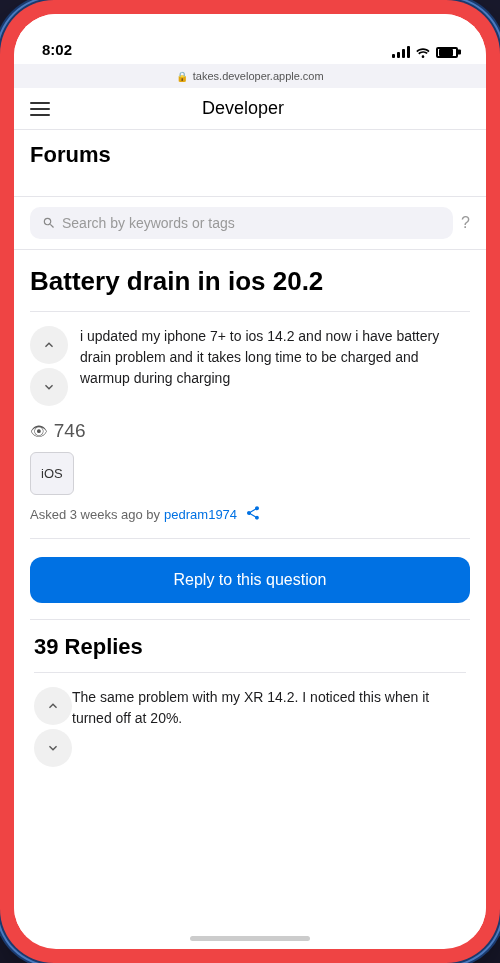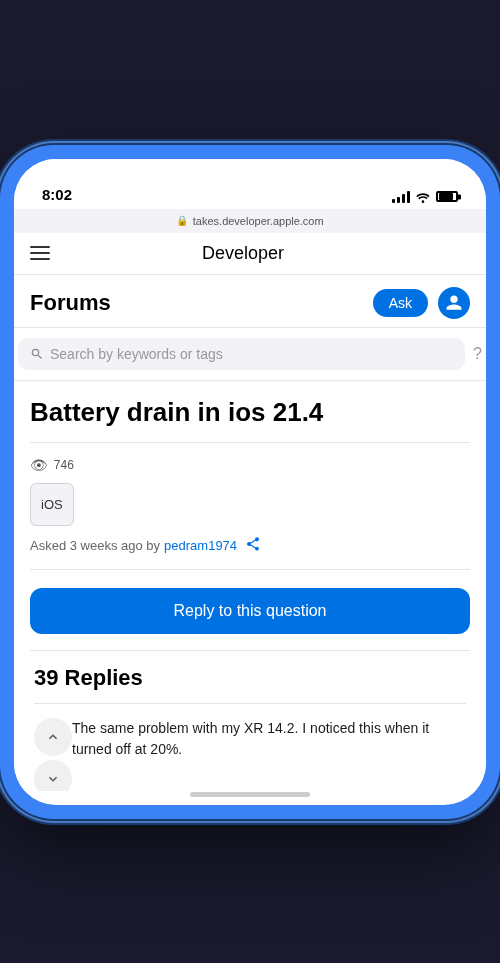--- a/index.html
+++ b/index.html
@@ -8,22 +8,22 @@
       background: #1a1a2e;
       display: flex;
       justify-content: center;
       align-items: center;
       min-height: 100vh;
       font-family: -apple-system, BlinkMacSystemFont, 'Helvetica Neue', Arial, sans-serif;
     }
 
     .phone-frame {
       width: 500px;
-      height: 674px;
-      background: #3b82f6;
+      height: 963px;
+      background: #ef4444;
       border-radius: 54px;
       position: relative;
       box-shadow:
         0 0 0 2px #1a3a6e,
         0 0 0 4px #4a7abf,
         0 0 0 6px #1a3a6e,
         0 30px 80px rgba(0,0,0,0.6);
       overflow: hidden;
     }
 
@@ -164,24 +164,23 @@
 
     
     .content {
       overflow-y: auto;
       height: calc(100% - 130px);
       background: #fff;
     }
 
     
     .forums-header {
-      padding: 12px 16px 8px;
-      display: flex;
-      align-items: center;
-      justify-content: space-between;
+      padding: 12px 16px 28px;
+      display: flex;
+      align-items: center;
       border-bottom: 1px solid #e5e5ea;
     }
 
     .forums-title {
       font-size: 22px;
       font-weight: 700;
       color: #000;
     }
 
     .forums-actions {
@@ -211,21 +210,21 @@
       justify-content: center;
       cursor: pointer;
     }
 
     .user-avatar-btn svg {
       fill: white;
     }
 
     
     .search-container {
-      padding: 10px 4px;
+      padding: 10px 16px;
       display: flex;
       align-items: center;
       gap: 8px;
       border-bottom: 1px solid #e5e5ea;
     }
 
     .search-box {
       flex: 1;
       display: flex;
       align-items: center;
@@ -310,21 +309,21 @@
       align-items: center;
       gap: 6px;
     }
 
     .eye-icon {
       font-size: 14px;
       color: #555;
     }
 
     .view-count {
-      font-size: 12px;
+      font-size: 19px;
       color: #555;
     }
 
     
     .tags-section {
       padding: 0 16px 10px;
     }
 
     .tag {
       display: inline-block;
@@ -468,44 +467,51 @@
         <span></span>
         <span>Developer</span>
       </div>
       <div class="nav-spacer"></div>
     </div>
 
     <div class="content">
 
       <div class="forums-header">
         <span class="forums-title">Forums</span>
-        <div class="forums-actions">
-          <button class="ask-button">Ask</button>
-          <div class="user-avatar-btn">
-            <svg width="18" height="18" viewBox="0 0 24 24" fill="white">
-              <path d="M12 12c2.7 0 5-2.3 5-5s-2.3-5-5-5-5 2.3-5 5 2.3 5 5 5zm0 2c-3.3 0-10 1.7-10 5v2h20v-2c0-3.3-6.7-5-10-5z"></path>
-            </svg>
-          </div>
-        </div>
       </div>
 
       <div class="search-container">
         <div class="search-box">
           <svg width="14" height="14" viewBox="0 0 24 24" fill="#888">
             <path d="M15.5 14h-.79l-.28-.27A6.47 6.47 0 0 0 16 9.5 6.5 6.5 0 1 0 9.5 16c1.61 0 3.09-.59 4.23-1.57l.27.28v.79l5 4.99L20.49 19l-4.99-5zm-6 0C7 14 5 12 5 9.5S7 5 9.5 5 14 7 14 9.5 12 14 9.5 14z"></path>
           </svg>
           <span class="search-input-text">Search by keywords or tags</span>
         </div>
         <span class="search-help">?</span>
       </div>
 
       <div class="question-section">
-        <h1 class="question-title">Battery drain in ios 21.4</h1>
+        <h1 class="question-title">Battery drain in ios 20.2</h1>
         <div class="divider"></div>
 
+        <div class="post-item">
+          <div class="vote-control">
+            <div class="vote-btn">
+              <svg width="16" height="16" viewBox="0 0 24 24" fill="#555">
+                  <path d="M12 8l-6 6 1.41 1.41L12 10.83l4.59 4.58L18 14z"></path>
+                </svg>
+            </div>
+            <div class="vote-btn">
+              <svg width="16" height="16" viewBox="0 0 24 24" fill="#555">
+                  <path d="M16.59 8.59L12 13.17 7.41 8.59 6 10l6 6 6-6z"></path>
+                </svg>
+            </div>
+          </div>
+          <div class="post-body">i updated my iphone 7+ to ios 14.2 and now i have battery drain problem and it takes long time to be charged and warmup during charging</div>
+        </div>
       </div>
 
       <div class="post-stats">
         <span class="eye-icon">👁</span>
         <span class="view-count">746</span>
       </div>
 
       <div class="tags-section">
         <span class="tag">iOS</span>
       </div>

